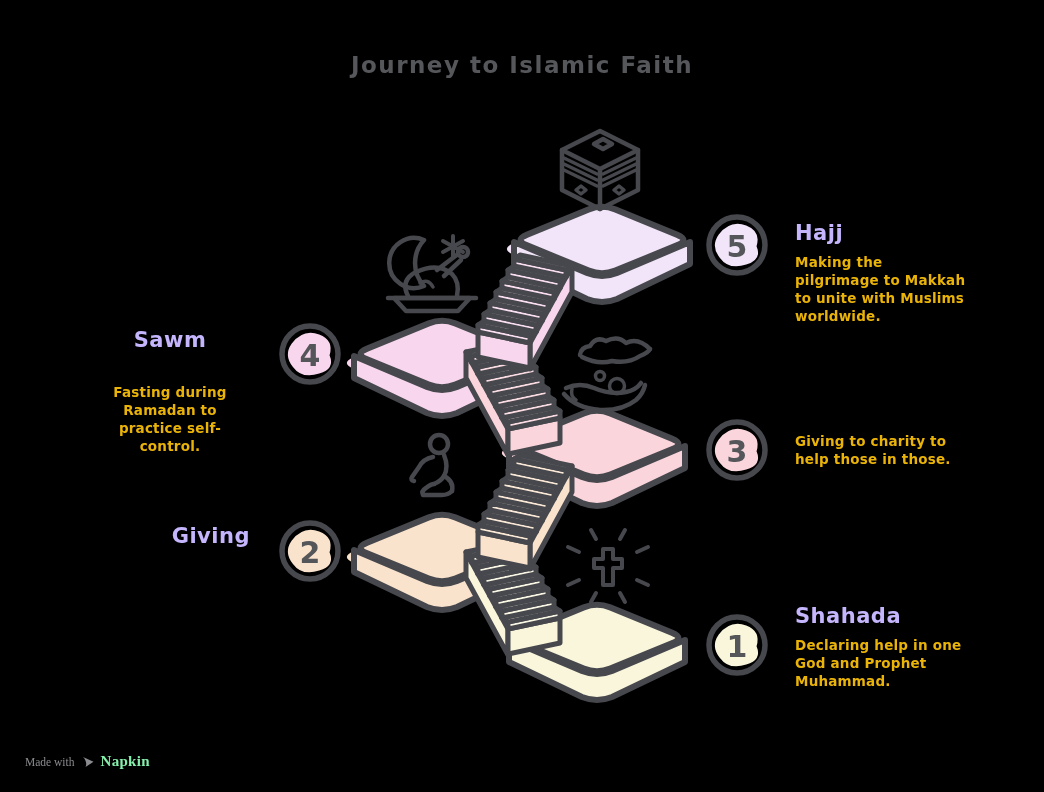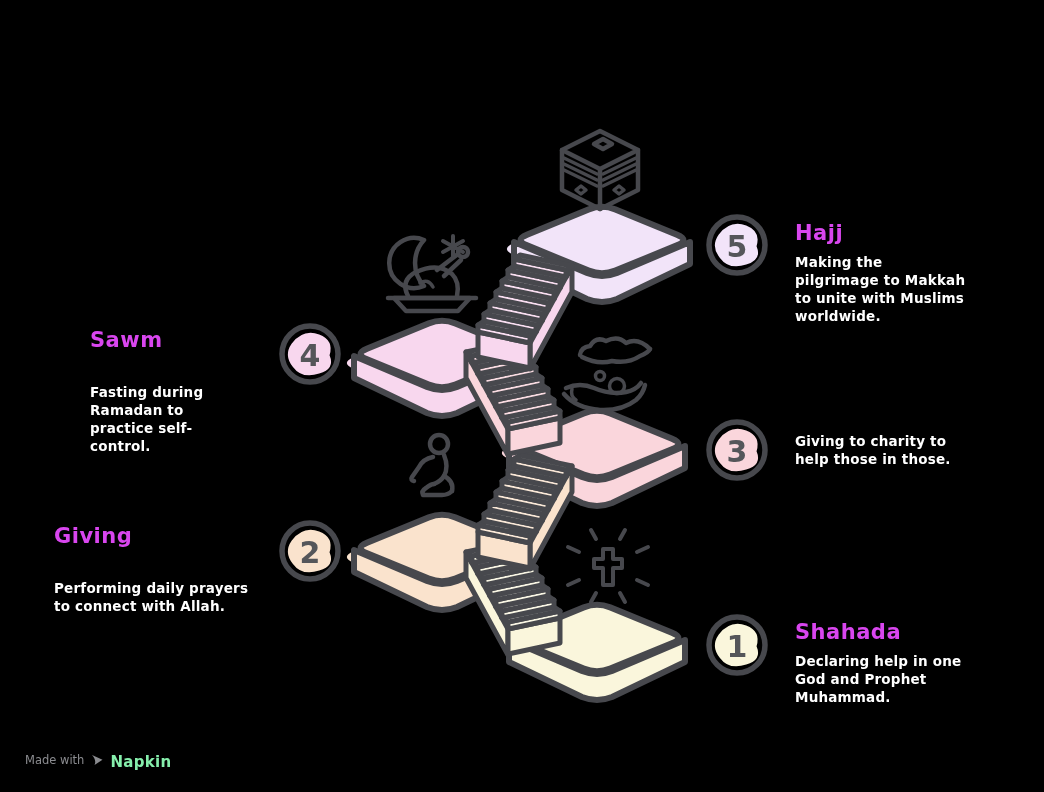--- a/index.html
+++ b/index.html
@@ -4,29 +4,29 @@
 <style>
   html,body{margin:0;padding:0;background:#000;}
   .canvas{position:relative;width:1044px;height:792px;background:#000;overflow:hidden;
           font-family:"DejaVu Sans",sans-serif;}
   #scene{position:absolute;left:0;top:0;width:1044px;height:792px;}
   #scene text{font-family:"DejaVu Sans",sans-serif;}
   .icon{stroke:#47484d;stroke-width:4.5;fill:none;stroke-linecap:round;stroke-linejoin:round;}
   .page-title{position:absolute;left:0;top:52px;width:1044px;text-align:center;margin:0;
      font-size:23px;font-weight:bold;letter-spacing:1.5px;color:#56575b;}
   .step-label{position:absolute;}
-  .step-label h2{margin:0;font-size:21px;font-weight:bold;letter-spacing:.5px;color:#d946ef;white-space:nowrap;}
+  .step-label h2{margin:0;font-size:21px;font-weight:bold;letter-spacing:.5px;color:#c4b5fd;white-space:nowrap;}
   .step-label p{margin:9px 0 0;font-size:13.5px;font-weight:bold;line-height:1.33;
-     letter-spacing:.2px;color:#ffffff;}
+     letter-spacing:.2px;color:#eab308;}
   .step-label.right-col{text-align:left;}
-  .step-label.left-col{text-align:left;}
+  .step-label.left-col{text-align:center;}
   .step-label.left-col p{margin-left:auto;margin-top:32px;}
   .w-hajj{width:172px;} .w-zakah{width:158px;} .w-shahada{width:168px;}
   .w-sawm{width:160px;} .w-salah{width:196px;}
-  .footer{position:absolute;left:25px;top:753px;display:flex;gap:6px;}
+  .footer{position:absolute;left:25px;top:753px;display:flex;align-items:center;gap:6px;font-family:Liberation Serif, serif;}
   .footer .made{font-size:11.5px;color:#8b8c90;}
   .footer .brand{font-size:15px;font-weight:bold;color:#86efac;letter-spacing:.3px;}
 </style>
 </head>
 <body>
 
 <div class="canvas">
 
   <svg id="scene" viewBox="0 0 1044 792">
     <g id="layer-platforms">
@@ -214,41 +214,41 @@
         <path d="M 596,539 L 591,530" stroke-width="4"></path>
         <path d="M 579,552 L 568,547" stroke-width="4"></path>
         <path d="M 579,580 L 568,585" stroke-width="4"></path>
         <path d="M 596,593 L 591,602" stroke-width="4"></path>
         <path d="M 620,593 L 625,602" stroke-width="4"></path>
         <path d="M 637,580 L 648,585" stroke-width="4"></path>
       </g>
     </g>
   </svg>
 
+  <h1 class="page-title">Journey to Islamic Faith</h1>
 
   <div class="step-label right-col" style="left:795px;top:221px">
     <h2>Hajj</h2>
     <p class="w-hajj">Making the pilgrimage to Makkah to unite with Muslims worldwide.</p>
   </div>
 
   <div class="step-label left-col" style="right:794px;top:328px">
     <h2>Sawm</h2>
     <p class="w-sawm">Fasting during Ramadan to practice self-control.</p>
   </div>
 
   <div class="step-label right-col" style="left:795px;top:424px">
     <p class="w-zakah">Giving to charity to help those in those.</p>
   </div>
 
   <div class="step-label left-col" style="right:794px;top:524px">
     <h2>Giving</h2>
-    <p class="w-salah">Performing daily prayers to connect with Allah.</p>
-  </div>
-
-  <div class="step-label right-col" style="left:795px;top:620px">
+  </div>
+
+  <div class="step-label right-col" style="left:795px;top:604px">
     <h2>Shahada</h2>
     <p class="w-shahada">Declaring help in one God and Prophet Muhammad.</p>
   </div>
 
   <div class="footer">
     <span class="made">Made with</span>
     <svg width="14" height="14" viewBox="0 0 14 14">
       <path d="M2,2 L12.5,6.8 L4.5,12 C6,9.5 5.2,5 2,2 Z" fill="#8b8c90"></path>
     </svg>
     <span class="brand">Napkin</span>

